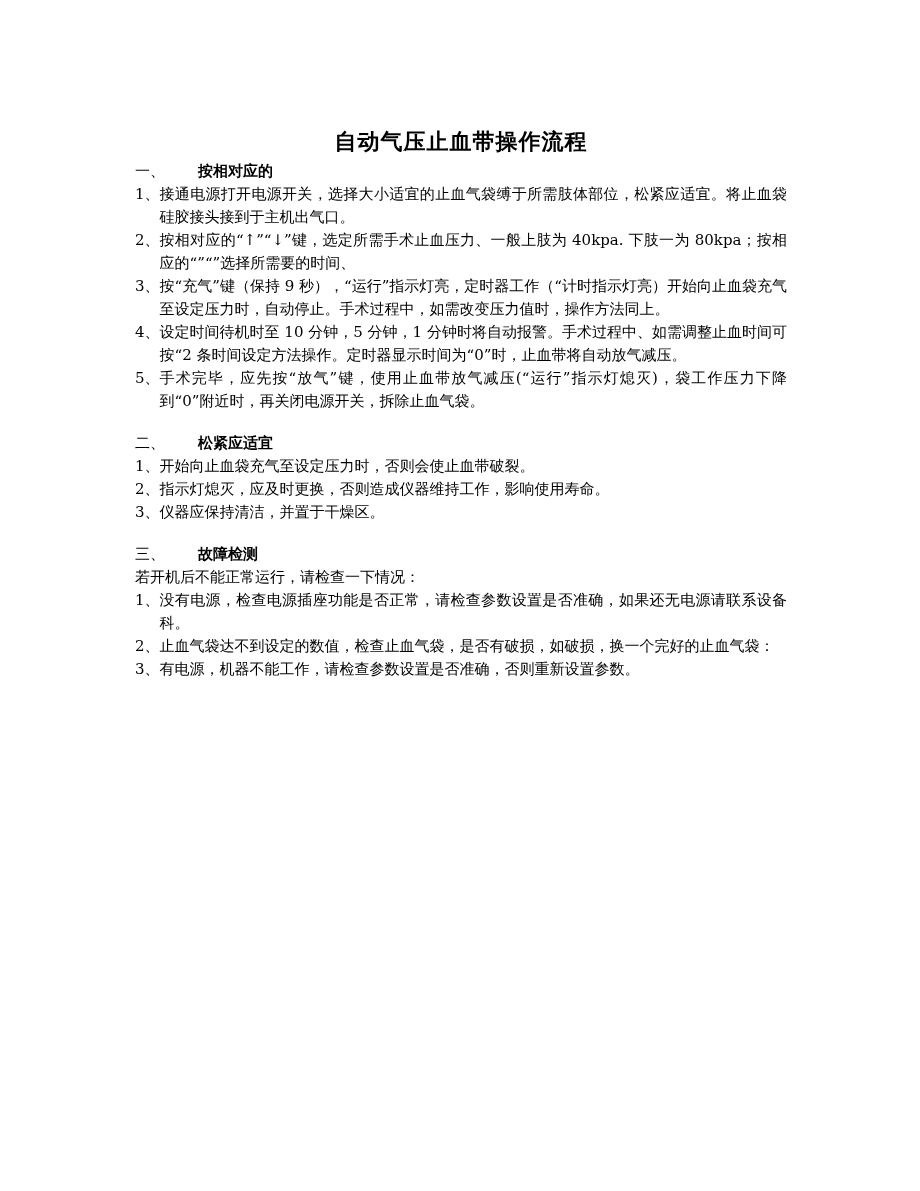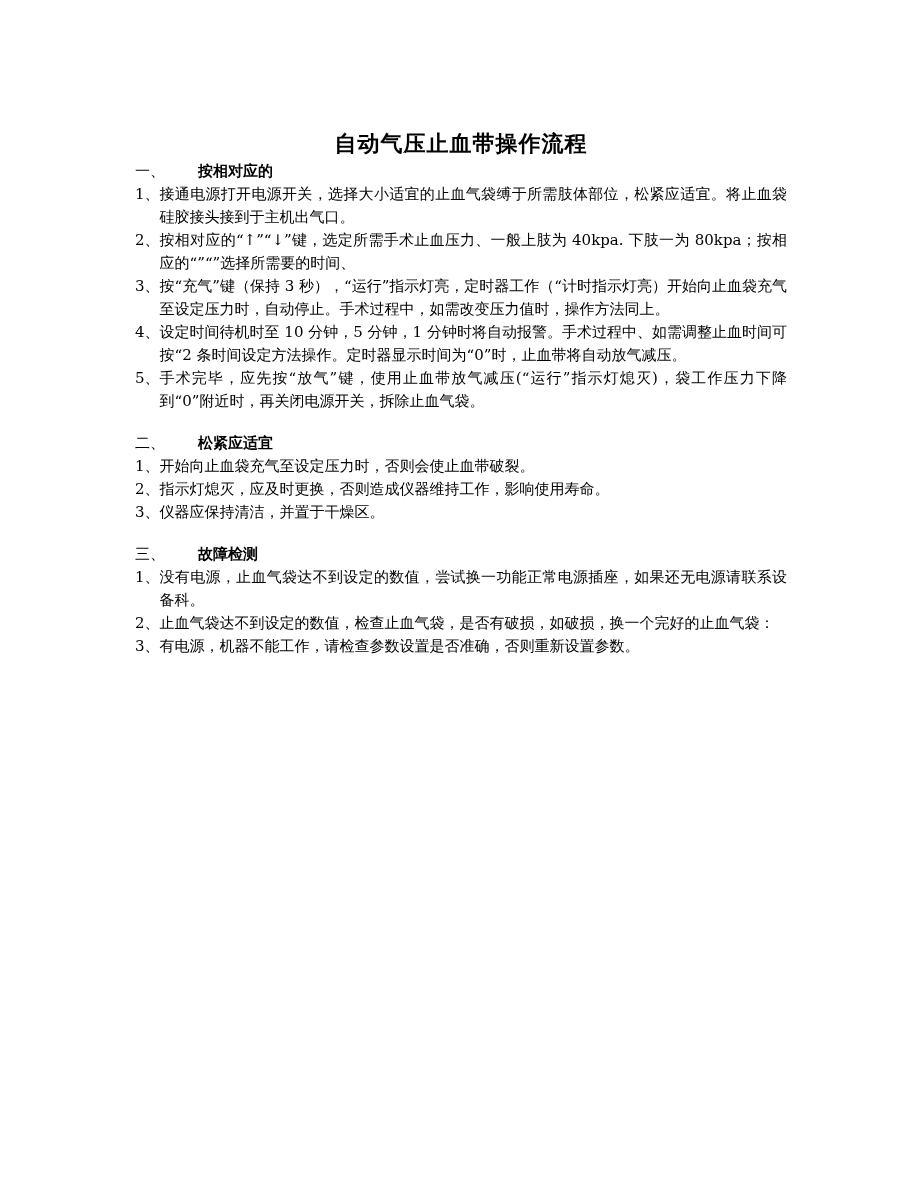--- a/index.html
+++ b/index.html
@@ -1,20 +1,20 @@
 <!DOCTYPE html>
 <html><head>
 <meta charset="utf-8">
 <style>
   html, body { margin: 0; padding: 0; background: #ffffff; }
   body { width: 920px; height: 1191px; position: relative; overflow: hidden;
          font-family: "DejaVu Serif", "Liberation Serif", serif; color: #000; }
   .page { position: absolute; left: 135px; top: 128px; width: 652px; }
   .title { text-align: center; font-size: 22px; font-weight: bold; line-height: 32px;
-           font-family: Liberation Serif, serif; margin: 0 0 0 0; letter-spacing: 1px; }
+           font-family: Liberation Mono, monospace; margin: 0 0 0 0; letter-spacing: 1px; }
   .section-head { font-size: 15px; font-weight: bold; line-height: 23px; height: 23px;
                   font-family: "DejaVu Sans", "Liberation Sans", sans-serif; display: flex; }
   .section-head .num { width: 63px; font-weight: normal; font-family: "DejaVu Serif", "Liberation Serif", serif; }
   .item { font-size: 15px; line-height: 23px; display: flex; text-align: justify; }
   .item .idx { flex: 0 0 auto; white-space: nowrap; }
   .item .txt { flex: 1 1 auto; text-align: justify; }
   .plain { font-size: 15px; line-height: 23px; }
   .gap { height: 19px; }
 </style>
 </head>
@@ -30,21 +30,21 @@
   <div class="item">
       <span class="idx">1、</span>
       <span class="txt">接通电源打开电源开关，选择大小适宜的止血气袋缚于所需肢体部位，松紧应适宜。将止血袋硅胶接头接到于主机出气口。</span>
     </div>
   <div class="item">
       <span class="idx">2、</span>
       <span class="txt">按相对应的“↑”“↓”键，选定所需手术止血压力、一般上肢为 40kpa. 下肢一为 80kpa；按相应的“”“”选择所需要的时间、</span>
     </div>
   <div class="item">
       <span class="idx">3、</span>
-      <span class="txt">按“充气”键（保持 3 秒），“运行”指示灯亮，定时器工作（“计时指示灯亮）开始向止血袋充气至设定压力时，自动停止。手术过程中，如需改变压力值时，操作方法同上。</span>
+      <span class="txt">按“充气”键（保持 9 秒），“运行”指示灯亮，定时器工作（“计时指示灯亮）开始向止血袋充气至设定压力时，自动停止。手术过程中，如需改变压力值时，操作方法同上。</span>
     </div>
   <div class="item">
       <span class="idx">4、</span>
       <span class="txt">设定时间待机时至 10 分钟，5 分钟，1 分钟时将自动报警。手术过程中、如需调整止血时间可按“2 条时间设定方法操作。定时器显示时间为“0”时，止血带将自动放气减压。</span>
     </div>
   <div class="item">
       <span class="idx">5、</span>
       <span class="txt">手术完毕，应先按“放气”键，使用止血带放气减压(“运行”指示灯熄灭)，袋工作压力下降到“0”附近时，再关闭电源开关，拆除止血气袋。</span>
     </div>
 
@@ -66,23 +66,24 @@
       <span class="idx">3、</span>
       <span class="txt">仪器应保持清洁，并置于干燥区。</span>
     </div>
 
   <div class="gap"></div>
 
   <div class="section-head">
     <span class="num">三、</span>
     <span>故障检测</span>
   </div>
+  <div class="plain">若开机后不能正常运行，请检查一下情况：</div>
   <div class="item">
       <span class="idx">1、</span>
-      <span class="txt">没有电源，止血气袋达不到设定的数值，尝试换一功能正常电源插座，如果还无电源请联系设备科。</span>
+      <span class="txt">没有电源，检查电源插座功能是否正常，请检查参数设置是否准确，如果还无电源请联系设备科。</span>
     </div>
   <div class="item">
       <span class="idx">2、</span>
       <span class="txt">止血气袋达不到设定的数值，检查止血气袋，是否有破损，如破损，换一个完好的止血气袋：</span>
     </div>
   <div class="item">
       <span class="idx">3、</span>
       <span class="txt">有电源，机器不能工作，请检查参数设置是否准确，否则重新设置参数。</span>
     </div>
 </div>

